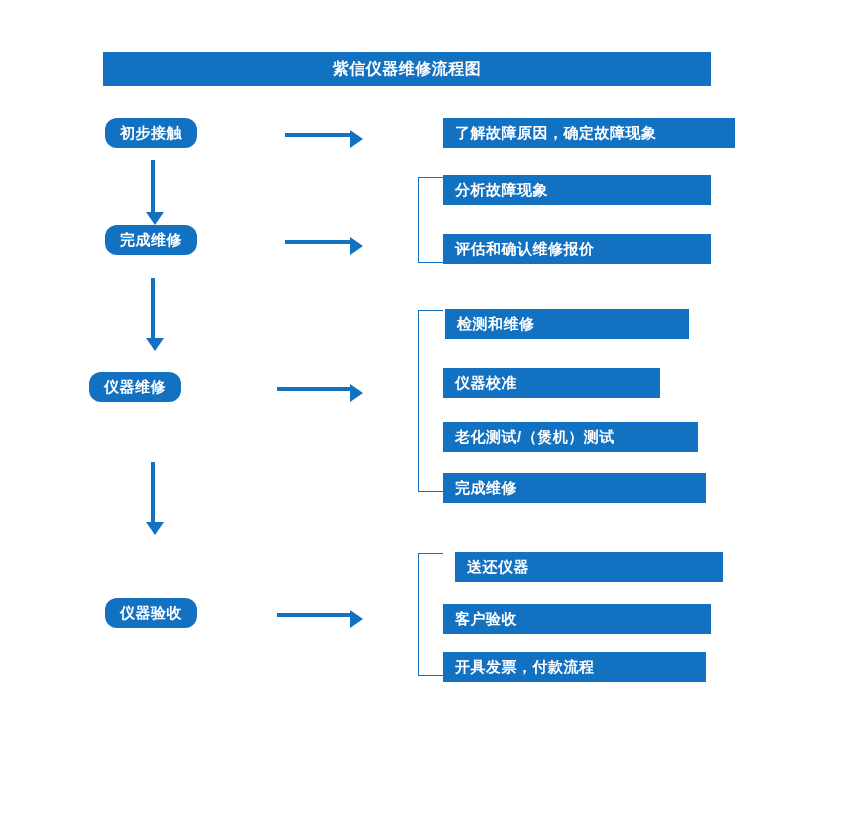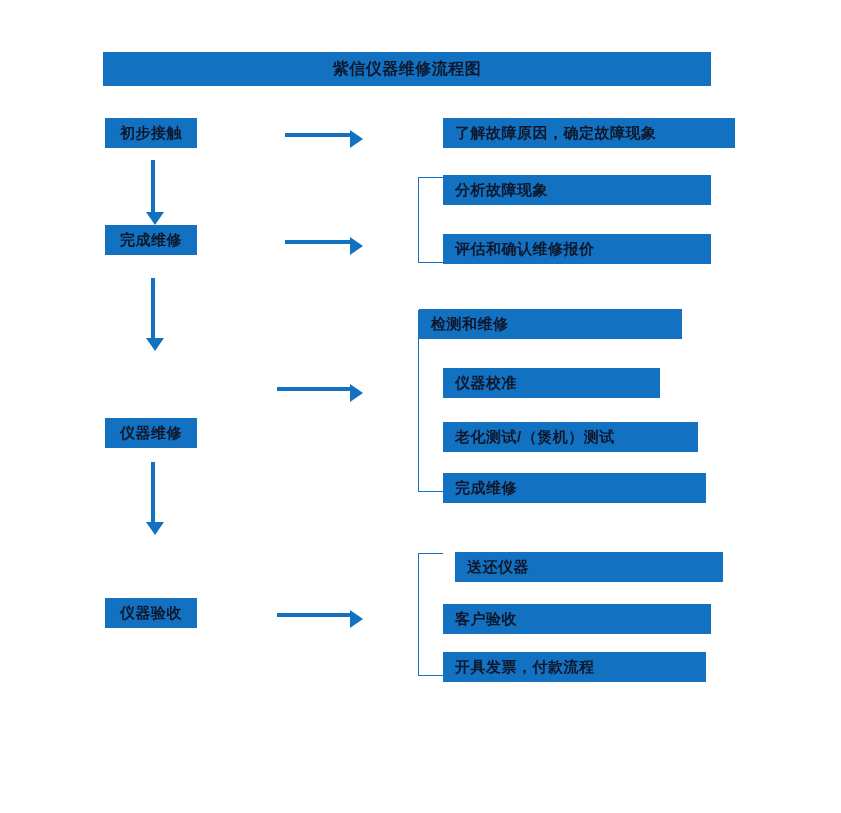--- a/index.html
+++ b/index.html
@@ -16,40 +16,41 @@
   }
   #canvas {
     position: absolute;
     left: 0; top: 0;
     width: 841px;
     height: 813px;
   }
   .box {
     position: absolute;
     background: #1271C0;
-    color: #0f172a;
+    color: #ffffff;
     font-weight: bold;
     font-size: 15px;
     letter-spacing: 0.5px;
     display: flex;
     align-items: center;
     box-sizing: border-box;
   }
   .title-box {
     left: 103px;
     top: 52px;
     width: 608px;
     height: 34px;
     justify-content: center;
     font-size: 16px;
   }
   .stage-box {
     width: 92px;
     height: 30px;
     justify-content: center;
+    border-radius: 12px;
   }
   .detail-box {
     height: 30px;
     padding-left: 12px;
     justify-content: flex-start;
   }
   .arrow-h {
     position: absolute;
     height: 0;
     border-top: 4px solid #1271C0;
@@ -101,24 +102,24 @@
   <div class="arrow-v" style="left:151px; top:160px; height:52px;"></div>
 
   <div class="box stage-box" style="left:105px; top:225px;">完成维修</div>
   <div class="arrow-h" style="left:285px; top:240px; width:65px;"></div>
   <div class="bracket" style="left:418px; top:177px; width:25px; height:86px;"></div>
   <div class="box detail-box" style="left:443px; top:175px; width:268px;">分析故障现象</div>
   <div class="box detail-box" style="left:443px; top:234px; width:268px;">评估和确认维修报价</div>
 
   <div class="arrow-v" style="left:151px; top:278px; height:60px;"></div>
 
-  <div class="box stage-box" style="left:105px; top:372px;margin-top:46px;">仪器维修</div>
+  <div class="box stage-box" style="left:89px; top:372px;">仪器维修</div>
   <div class="arrow-h" style="left:277px; top:387px; width:73px;"></div>
   <div class="bracket" style="left:418px; top:310px; width:25px; height:182px;"></div>
-  <div class="box detail-box" style="left:419px; top:309px; width:263px;">检测和维修</div>
+  <div class="box detail-box" style="left:445px; top:309px; width:244px;">检测和维修</div>
   <div class="box detail-box" style="left:443px; top:368px; width:217px;">仪器校准</div>
   <div class="box detail-box" style="left:443px; top:422px; width:255px;">老化测试/（煲机）测试</div>
   <div class="box detail-box" style="left:443px; top:473px; width:263px;">完成维修</div>
 
   <div class="arrow-v" style="left:151px; top:462px; height:60px;"></div>
 
   <div class="box stage-box" style="left:105px; top:598px;">仪器验收</div>
   <div class="arrow-h" style="left:277px; top:613px; width:73px;"></div>
   <div class="bracket" style="left:418px; top:553px; width:25px; height:123px;"></div>
   <div class="box detail-box" style="left:443px; top:552px; width:268px;margin-left:12px;">送还仪器</div>

